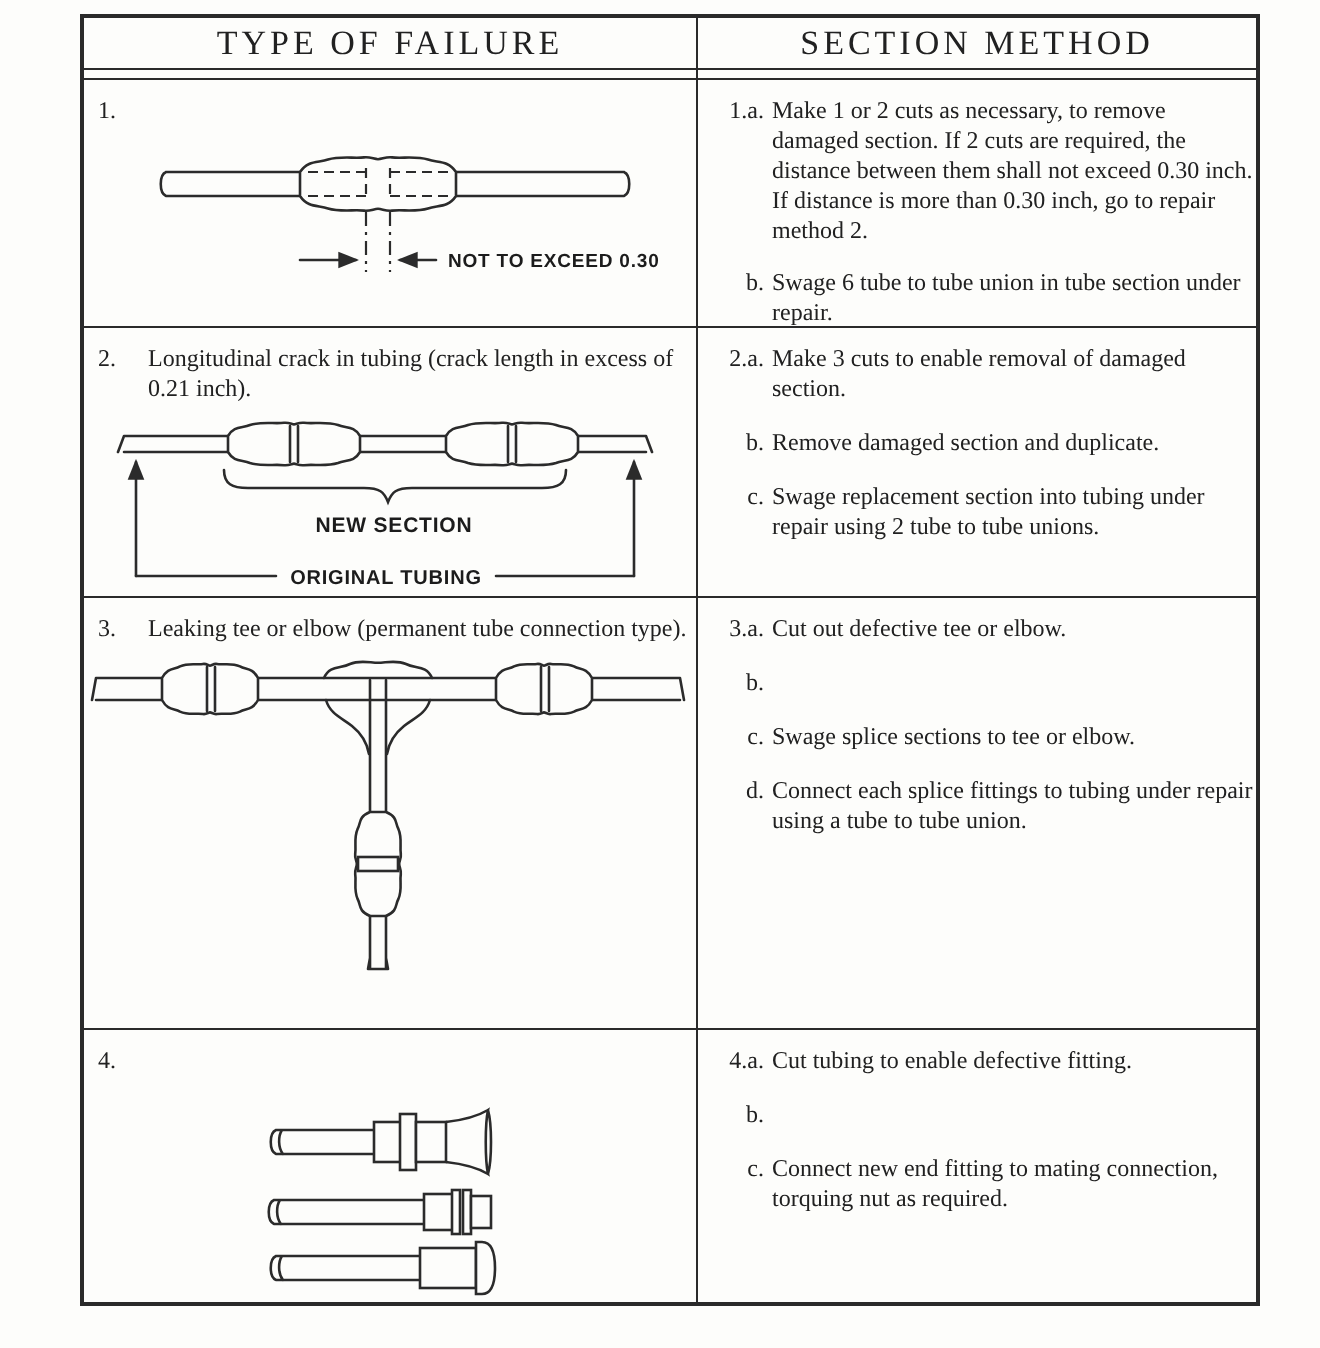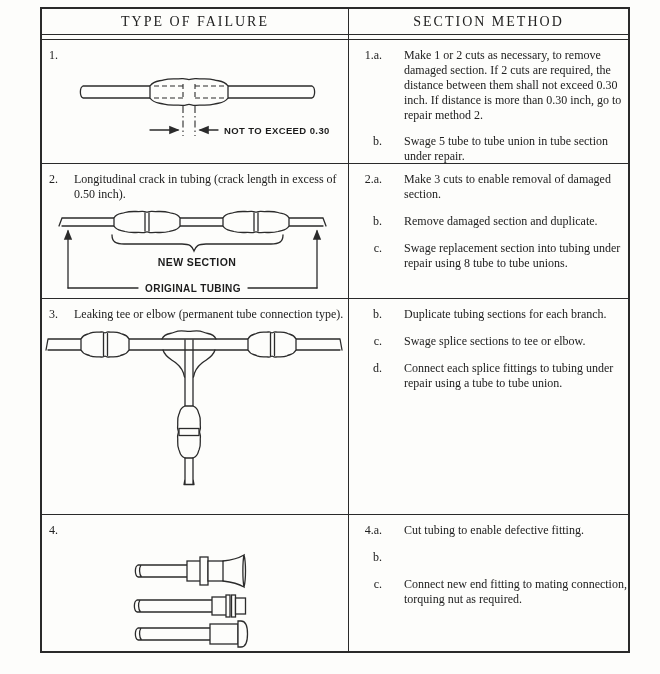--- a/index.html
+++ b/index.html
@@ -2,34 +2,34 @@
 <html><head>
 <meta charset="utf-8">
 <style>
   html,body{margin:0;padding:0;background:#ffffff;}
   .page{position:relative;width:660px;height:674px;background:#fdfdfb;font-family:"Liberation Serif",serif;color:#212121;overflow:hidden;}
   .doc-table{position:absolute;left:40px;top:7px;width:590px;height:646px;border:2px solid #2a2a2a;box-sizing:border-box;background:#fdfdfb;}
   .trow{display:flex;box-sizing:border-box;border-bottom:1px solid #2a2a2a;}
   .cl{width:307px;box-sizing:border-box;border-right:1px solid #2a2a2a;position:relative;}
   .cr{flex:1;box-sizing:border-box;position:relative;}
   .thead{height:26px;}
-  .th{display:flex;align-items:center;justify-content:center;font-size:14px;letter-spacing:2px;}
+  .th{display:flex;align-items:center;justify-content:center;font-size:17px;letter-spacing:2px;}
   .rulerow{height:5px;}
   .r1{height:124px;}
   .r2{height:135px;}
   .r3{height:216px;}
   .r4{height:136px;border-bottom:none;}
   .rtitle{display:flex;padding:8px 2px 0 7px;font-size:12px;line-height:15px;}
   .rnum{width:25px;flex:none;}
   .rtext{flex:1;}
   .repair{padding-top:8px;}
   .step{display:flex;margin-bottom:12px;font-size:12px;line-height:15px;}
   .r1 .step{margin-bottom:11px;}
   .slabel{width:33px;flex:none;text-align:right;}
-  .stext{flex:1;margin-left:22px;padding-right:0;}
+  .stext{flex:1;margin-left:4px;padding-right:0;}
   svg.diag{display:block;}
   .dlabel{font-family:"Liberation Sans",sans-serif;font-weight:bold;font-size:9.5px;letter-spacing:0.4px;fill:#1c1c1c;}
   .ln{stroke:#2b2b2b;fill:none;stroke-width:1.3;stroke-linecap:round;}
   .lnf{stroke:#2b2b2b;fill:#fdfdfb;stroke-width:1.3;}
   .dash{stroke:#2b2b2b;fill:none;stroke-width:1.1;stroke-dasharray:5 3;}
   .dashdot{stroke:#2b2b2b;fill:none;stroke-width:1.1;stroke-dasharray:7 3 1.5 3;}
 </style>
 </head>
 <body>
 
@@ -65,30 +65,30 @@
           <text class="dlabel" x="182" y="67.5">NOT TO EXCEED 0.30</text>
         </svg>
       </div>
       <div class="cr repair">
         <div class="step">
           <span class="slabel">1.a.</span>
           <span class="stext">Make 1 or 2 cuts as necessary, to remove damaged section.  If 2 cuts are required, the distance between them shall not exceed 0.30 inch.  If distance is more than 0.30 inch, go to repair method 2.</span>
         </div>
         <div class="step">
           <span class="slabel">b.</span>
-          <span class="stext">Swage 5 tube to tube union in tube section under repair.</span>
+          <span class="stext">Swage 6 tube to tube union in tube section under repair.</span>
         </div>
       </div>
     </div>
 
     <div class="trow r2">
       <div class="cl">
         <div class="rtitle">
           <span class="rnum">2.</span>
-          <span class="rtext">Longitudinal crack in tubing (crack length in excess of 0.50 inch).</span>
+          <span class="rtext">Longitudinal crack in tubing (crack length in excess of 0.21 inch).</span>
         </div>
         <svg class="diag" width="306" height="96" viewBox="0 0 306 96" style="margin-top:2px">
           <path class="ln" d="M20,14 H281 M20,22 H281 M20,14 L17,22 M281,14 L284,22"></path>
           <path class="lnf" d="M72,14 C75,8.8 79,10.2 83,8.5 C89,6.6 95,8 100,7.4 C102.5,7.1 104,8.2 105,8.2 C106,8.2 107.5,7.1 110,7.4 C115,8 121,6.6 127,8.5 C131,10.2 135,8.8 138,14 L138,22 C135,27.2 131,25.8 127,27.5 C121,29.4 115,28 110,28.6 C107.5,28.9 106,27.8 105,27.8 C104,27.8 102.5,28.9 100,28.6 C95,28 89,29.4 83,27.5 C79,25.8 75,27.2 72,22 Z"></path>
           <path class="ln" d="M103,9 V27 M107,9 V27"></path>
           <path class="lnf" d="M181,14 C184,8.8 188,10.2 192,8.5 C198,6.6 204,8 209,7.4 C211.5,7.1 213,8.2 214,8.2 C215,8.2 216.5,7.1 219,7.4 C224,8 230,6.6 236,8.5 C240,10.2 244,8.8 247,14 L247,22 C244,27.2 240,25.8 236,27.5 C230,29.4 224,28 219,28.6 C216.5,28.9 215,27.8 214,27.8 C213,27.8 211.5,28.9 209,28.6 C204,28 198,29.4 192,27.5 C188,25.8 184,27.2 181,22 Z"></path>
           <path class="ln" d="M212,9 V27 M216,9 V27"></path>
           <path class="ln" d="M70,31 C70,38 74,40 82,40 L140,40 C148,40 150,42 152,47 C154,42 156,40 164,40 L229,40 C237,40 241,38 241,31"></path>
           <text class="dlabel" x="155" y="62" text-anchor="middle" style="font-size:10.5px">NEW SECTION</text>
           <path class="ln" marker-end="url(#ah)" d="M26,84 V27"></path>
@@ -101,21 +101,21 @@
         <div class="step">
           <span class="slabel">2.a.</span>
           <span class="stext">Make 3 cuts to enable removal of damaged section.</span>
         </div>
         <div class="step">
           <span class="slabel">b.</span>
           <span class="stext">Remove damaged section and duplicate.</span>
         </div>
         <div class="step">
           <span class="slabel">c.</span>
-          <span class="stext">Swage replacement section into tubing under repair using 8 tube to tube unions.</span>
+          <span class="stext">Swage replacement section into tubing under repair using 2 tube to tube unions.</span>
         </div>
       </div>
     </div>
 
     <div class="trow r3">
       <div class="cl">
         <div class="rtitle">
           <span class="rnum">3.</span>
           <span class="rtext">Leaking tee or elbow (permanent tube connection type).</span>
         </div>
@@ -128,22 +128,25 @@
           <path class="ln" d="M120,15 C123,8.5 128,10.5 133,8 C138,5.8 143,7.4 147,7.4 C151,7.4 156,5.8 161,8 C166,10.5 171,8.5 174,15"></path>
           <path class="ln" d="M143,16 V82 M151,16 V82"></path>
           <path class="ln" d="M121,26 C123,33 129,35 134,39 C139,43 141.5,47 142.5,53 M173,26 C171,33 165,35 160,39 C155,43 152.5,47 151.5,53"></path>
           <path class="lnf" d="M143,82 C137,84.5 138.5,87.5 136.8,90.5 C134.8,95 136.2,99 135.6,103 C135.3,105 136.4,106.5 136.4,108 C136.4,109.5 135.3,111 135.6,113 C136.2,117 134.8,121 136.8,125.5 C138.5,128.5 137,131.5 143,134 L151,134 C157,131.5 155.5,128.5 157.2,125.5 C159.2,121 157.8,117 158.4,113 C158.7,111 157.6,109.5 157.6,108 C157.6,106.5 158.7,105 158.4,103 C157.8,99 159.2,95 157.2,90.5 C155.5,87.5 157,84.5 151,82 Z"></path>
           <rect class="lnf" x="137" y="104.5" width="20" height="7"></rect>
           <path class="ln" d="M143,134 V160 M151,134 V160 M142,160.5 H152 M143,155 L142,160.5 M151,155 L152,160.5"></path>
         </svg>
       </div>
       <div class="cr repair">
         <div class="step">
-          <span class="slabel">b.</span>
-          <span class="stext">Duplicate tubing sections for each branch.</span>
+          <span class="slabel">3.a.</span>
+          <span class="stext">Cut out defective tee or elbow.</span>
+        </div>
+        <div class="step">
+          <span class="slabel">b.</span>
         </div>
         <div class="step">
           <span class="slabel">c.</span>
           <span class="stext">Swage splice sections to tee or elbow.</span>
         </div>
         <div class="step">
           <span class="slabel">d.</span>
           <span class="stext">Connect each splice fittings to tubing under repair using a tube to tube union.</span>
         </div>
       </div>

